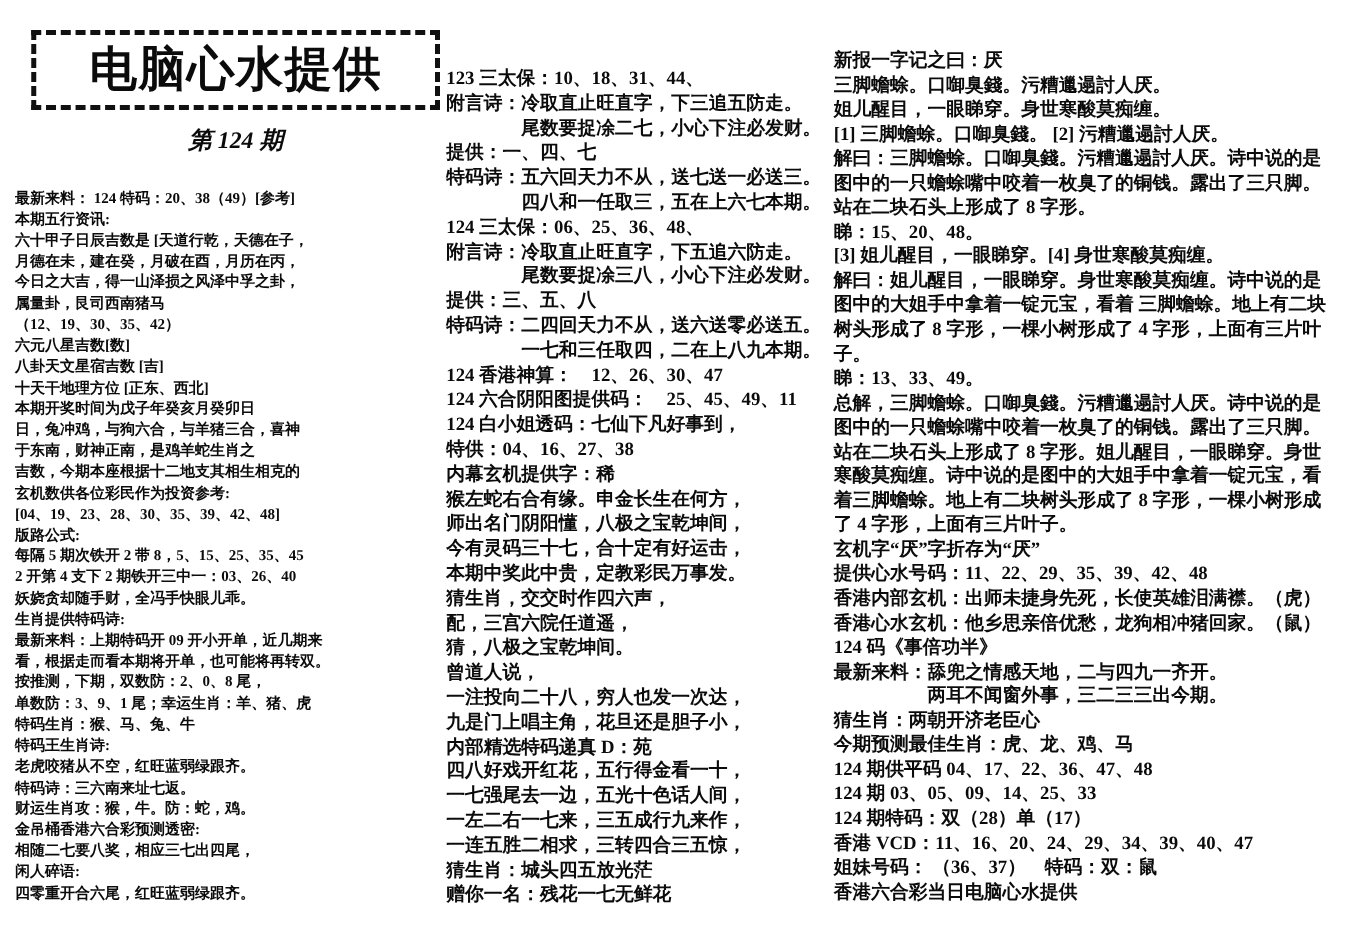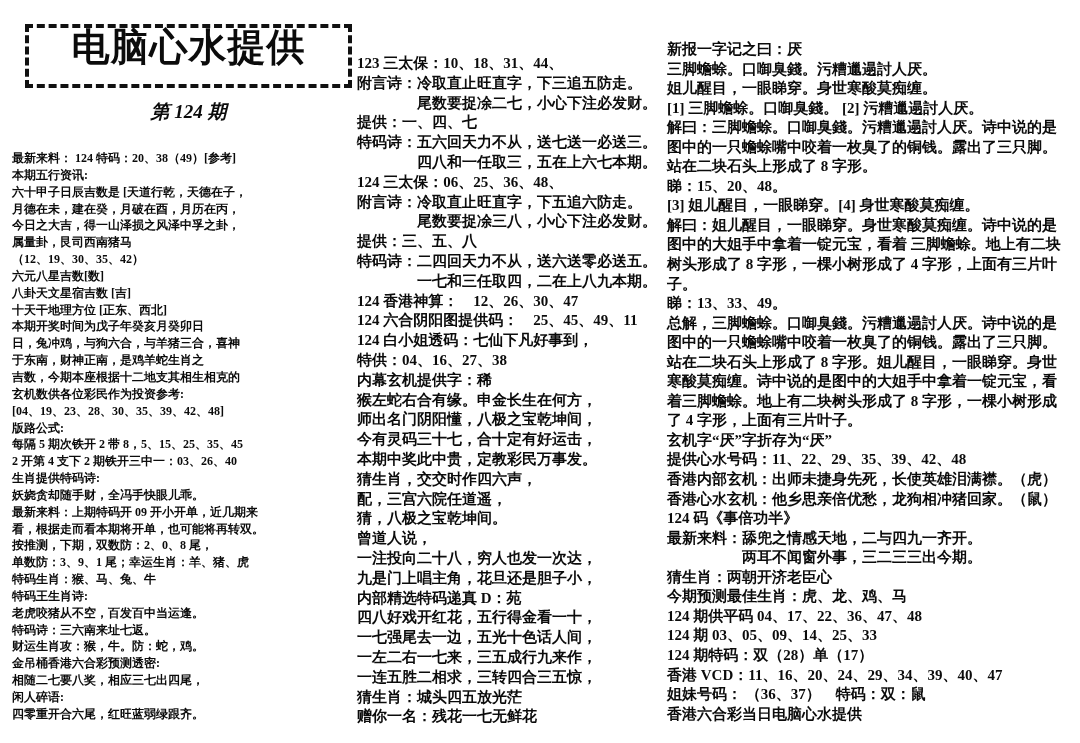--- a/index.html
+++ b/index.html
@@ -11,21 +11,21 @@
     font-family:"Liberation Serif","DejaVu Serif",serif;
     font-weight:700;
     overflow:hidden;
   }
   .line{white-space:pre;}
   #title-box{
     position:absolute;
     left:25px;top:24px;
     width:319px;height:56px;
     border:4px dashed #111;
-    display:flex;justify-content:center;
+    display:flex;align-items:center;justify-content:center;
   }
   #title-text{
     font-size:38px;
     letter-spacing:1px;
     line-height:1;
     white-space:nowrap;
   }
   #issue-label{
     position:absolute;
     left:25px;top:99px;
@@ -72,29 +72,29 @@
       <div class="line">十天干地理方位 [正东、西北]</div>
       <div class="line">本期开奖时间为戊子年癸亥月癸卯日</div>
       <div class="line">日，兔冲鸡，与狗六合，与羊猪三合，喜神</div>
       <div class="line">于东南，财神正南，是鸡羊蛇生肖之</div>
       <div class="line">吉数，今期本座根据十二地支其相生相克的</div>
       <div class="line">玄机数供各位彩民作为投资参考:</div>
       <div class="line">[04、19、23、28、30、35、39、42、48]</div>
       <div class="line">版路公式:</div>
       <div class="line">每隔 5 期次铁开 2 带 8，5、15、25、35、45</div>
       <div class="line">2 开第 4 支下 2 期铁开三中一：03、26、40</div>
+      <div class="line">妖娆贪却随手财，全冯手快眼儿乖。</div>
       <div class="line">生肖提供特码诗:</div>
-      <div class="line">妖娆贪却随手财，全冯手快眼儿乖。</div>
       <div class="line">最新来料：上期特码开 09 开小开单，近几期来</div>
       <div class="line">看，根据走而看本期将开单，也可能将再转双。</div>
       <div class="line">按推测，下期，双数防：2、0、8 尾，</div>
       <div class="line">单数防：3、9、1 尾；幸运生肖：羊、猪、虎</div>
       <div class="line">特码生肖：猴、马、兔、牛</div>
       <div class="line">特码王生肖诗:</div>
-      <div class="line">老虎咬猪从不空，百发百中当运逢。</div>
+      <div class="line">老虎咬猪从不空，红旺蓝弱绿跟齐。</div>
       <div class="line">特码诗：三六南来址七返。</div>
       <div class="line">财运生肖攻：猴，牛。防：蛇，鸡。</div>
       <div class="line">金吊桶香港六合彩预测透密:</div>
       <div class="line">相随二七要八奖，相应三七出四尾，</div>
       <div class="line">闲人碎语:</div>
       <div class="line">四零重开合六尾，红旺蓝弱绿跟齐。</div>
     </div>
 
   <div id="mid-col" class="col">
       <div class="line">123 三太保：10、18、31、44、</div>

